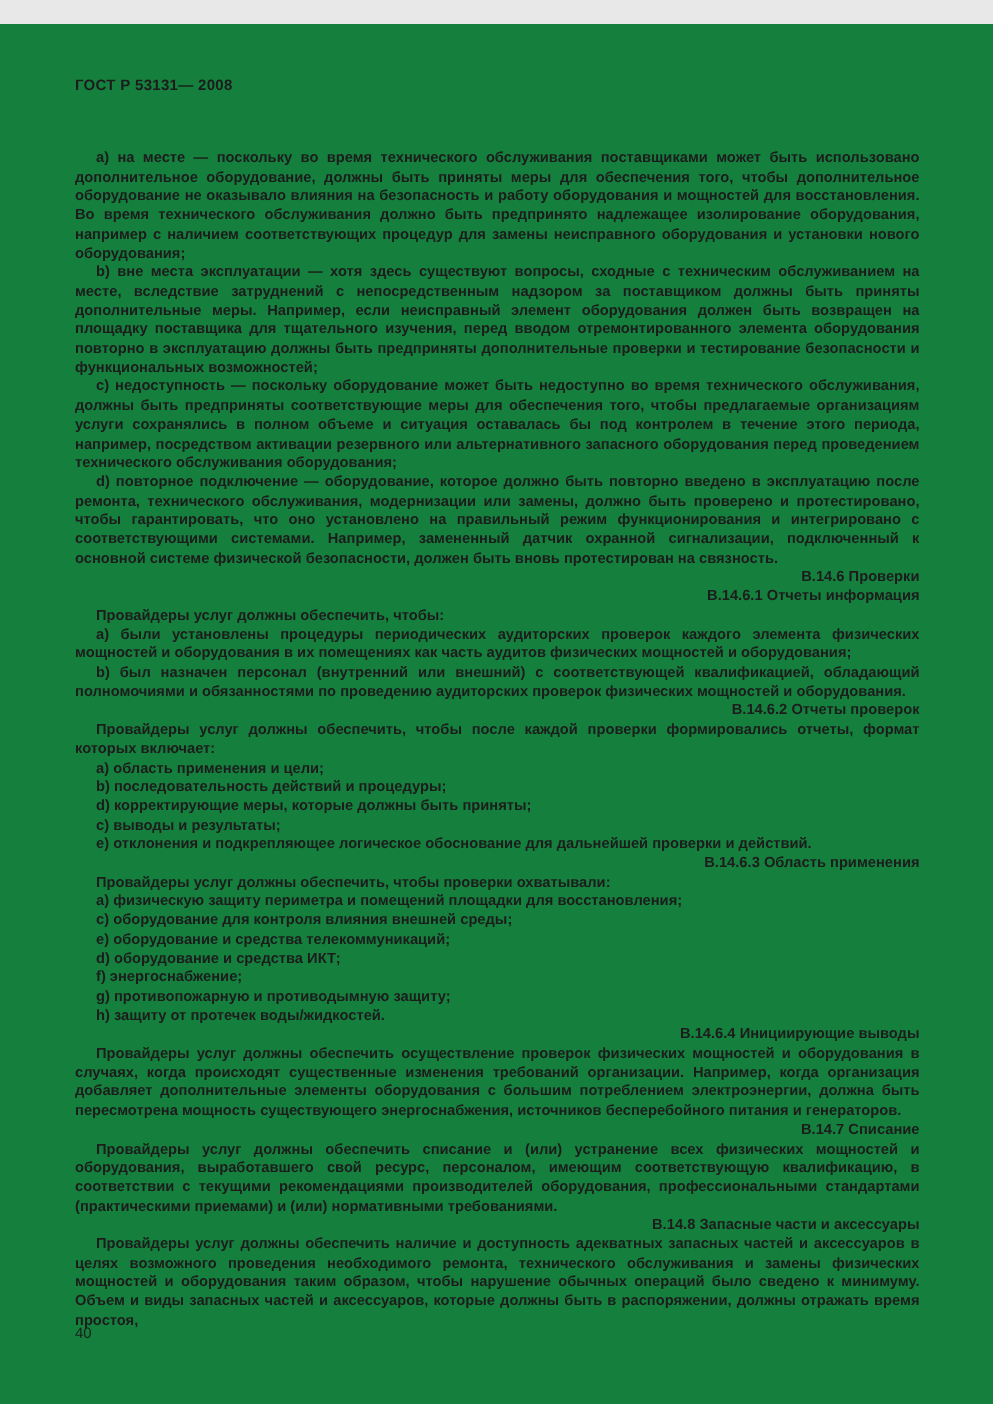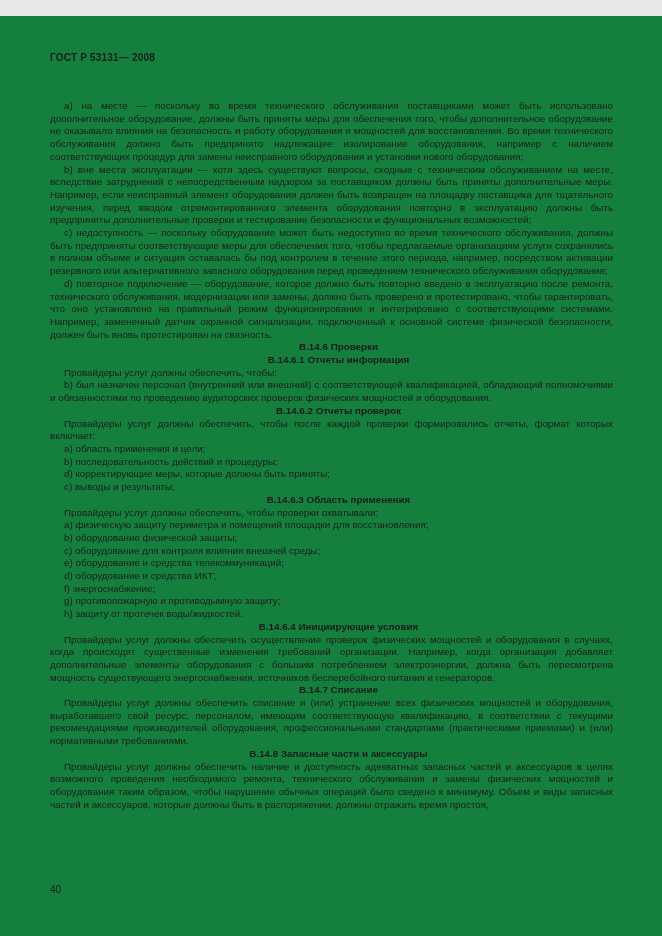--- a/index.html
+++ b/index.html
@@ -29,24 +29,25 @@
     width: 563px;
     height: 788px;
     overflow: hidden;
     font-size: 9.8px;
     line-height: 12.7px;
     text-align: justify;
   }
   .para {
     margin: 0;
     text-indent: 14px;
+    font-weight: bold;
   }
   .para.heading {
     font-weight: bold;
-    text-align: center;
+    text-align: right;
   }
   .doc-footer {
     position: absolute;
     top: 868px;
     left: 50px;
     font-size: 10px;
   }
 </style>
 </head>
 <body>
@@ -55,38 +56,39 @@
   <div class="doc-header">ГОСТ Р 53131— 2008</div>
 
   <div class="doc-body" id="doc-body">
       <p class="para">а) на месте — поскольку во время технического обслуживания поставщиками может быть использовано дополнительное оборудование, должны быть приняты меры для обеспечения того, чтобы дополнительное оборудование не оказывало влияния на безопасность и работу оборудования и мощностей для восстановления. Во время технического обслуживания должно быть предпринято надлежащее изолирование оборудования, например с наличием соответствующих процедур для замены неисправного оборудования и установки нового оборудования;</p>
       <p class="para">b) вне места эксплуатации — хотя здесь существуют вопросы, сходные с техническим обслуживанием на месте, вследствие затруднений с непосредственным надзором за поставщиком должны быть приняты дополнительные меры. Например, если неисправный элемент оборудования должен быть возвращен на площадку поставщика для тщательного изучения, перед вводом отремонтированного элемента оборудования повторно в эксплуатацию должны быть предприняты дополнительные проверки и тестирование безопасности и функциональных возможностей;</p>
       <p class="para">с) недоступность — поскольку оборудование может быть недоступно во время технического обслуживания, должны быть предприняты соответствующие меры для обеспечения того, чтобы предлагаемые организациям услуги сохранялись в полном объеме и ситуация оставалась бы под контролем в течение этого периода, например, посредством активации резервного или альтернативного запасного оборудования перед проведением технического обслуживания оборудования;</p>
       <p class="para">d) повторное подключение — оборудование, которое должно быть повторно введено в эксплуатацию после ремонта, технического обслуживания, модернизации или замены, должно быть проверено и протестировано, чтобы гарантировать, что оно установлено на правильный режим функционирования и интегрировано с соответствующими системами. Например, замененный датчик охранной сигнализации, подключенный к основной системе физической безопасности, должен быть вновь протестирован на связность.</p>
       <p class="para heading">В.14.6 Проверки</p>
       <p class="para heading">В.14.6.1 Отчеты информация</p>
       <p class="para">Провайдеры услуг должны обеспечить, чтобы:</p>
+      <p class="para">а) были установлены процедуры периодических аудиторских проверок каждого элемента физических мощностей и оборудования в их помещениях как часть аудитов физических мощностей и оборудования;</p>
       <p class="para">b) был назначен персонал (внутренний или внешний) с соответствующей квалификацией, обладающий полномочиями и обязанностями по проведению аудиторских проверок физических мощностей и оборудования.</p>
       <p class="para heading">В.14.6.2 Отчеты проверок</p>
       <p class="para">Провайдеры услуг должны обеспечить, чтобы после каждой проверки формировались отчеты, формат которых включает:</p>
       <p class="para">а) область применения и цели;</p>
       <p class="para">b) последовательность действий и процедуры;</p>
       <p class="para">d) корректирующие меры, которые должны быть приняты;</p>
       <p class="para">с) выводы и результаты;</p>
+      <p class="para">е) отклонения и подкрепляющее логическое обоснование для дальнейшей проверки и действий.</p>
       <p class="para heading">В.14.6.3 Область применения</p>
       <p class="para">Провайдеры услуг должны обеспечить, чтобы проверки охватывали:</p>
       <p class="para">а) физическую защиту периметра и помещений площадки для восстановления;</p>
-      <p class="para">b) оборудование физической защиты;</p>
       <p class="para">с) оборудование для контроля влияния внешней среды;</p>
       <p class="para">е) оборудование и средства телекоммуникаций;</p>
       <p class="para">d) оборудование и средства ИКТ;</p>
       <p class="para">f) энергоснабжение;</p>
       <p class="para">g) противопожарную и противодымную защиту;</p>
       <p class="para">h) защиту от протечек воды/жидкостей.</p>
-      <p class="para heading">В.14.6.4 Инициирующие условия</p>
+      <p class="para heading">В.14.6.4 Инициирующие выводы</p>
       <p class="para">Провайдеры услуг должны обеспечить осуществление проверок физических мощностей и оборудования в случаях, когда происходят существенные изменения требований организации. Например, когда организация добавляет дополнительные элементы оборудования с большим потреблением электроэнергии, должна быть пересмотрена мощность существующего энергоснабжения, источников бесперебойного питания и генераторов.</p>
       <p class="para heading">В.14.7 Списание</p>
       <p class="para">Провайдеры услуг должны обеспечить списание и (или) устранение всех физических мощностей и оборудования, выработавшего свой ресурс, персоналом, имеющим соответствующую квалификацию, в соответствии с текущими рекомендациями производителей оборудования, профессиональными стандартами (практическими приемами) и (или) нормативными требованиями.</p>
       <p class="para heading">В.14.8 Запасные части и аксессуары</p>
       <p class="para">Провайдеры услуг должны обеспечить наличие и доступность адекватных запасных частей и аксессуаров в целях возможного проведения необходимого ремонта, технического обслуживания и замены физических мощностей и оборудования таким образом, чтобы нарушение обычных операций было сведено к минимуму. Объем и виды запасных частей и аксессуаров, которые должны быть в распоряжении, должны отражать время простоя,</p>
     </div>
 
   <div class="doc-footer">40</div>
 </div>
 

